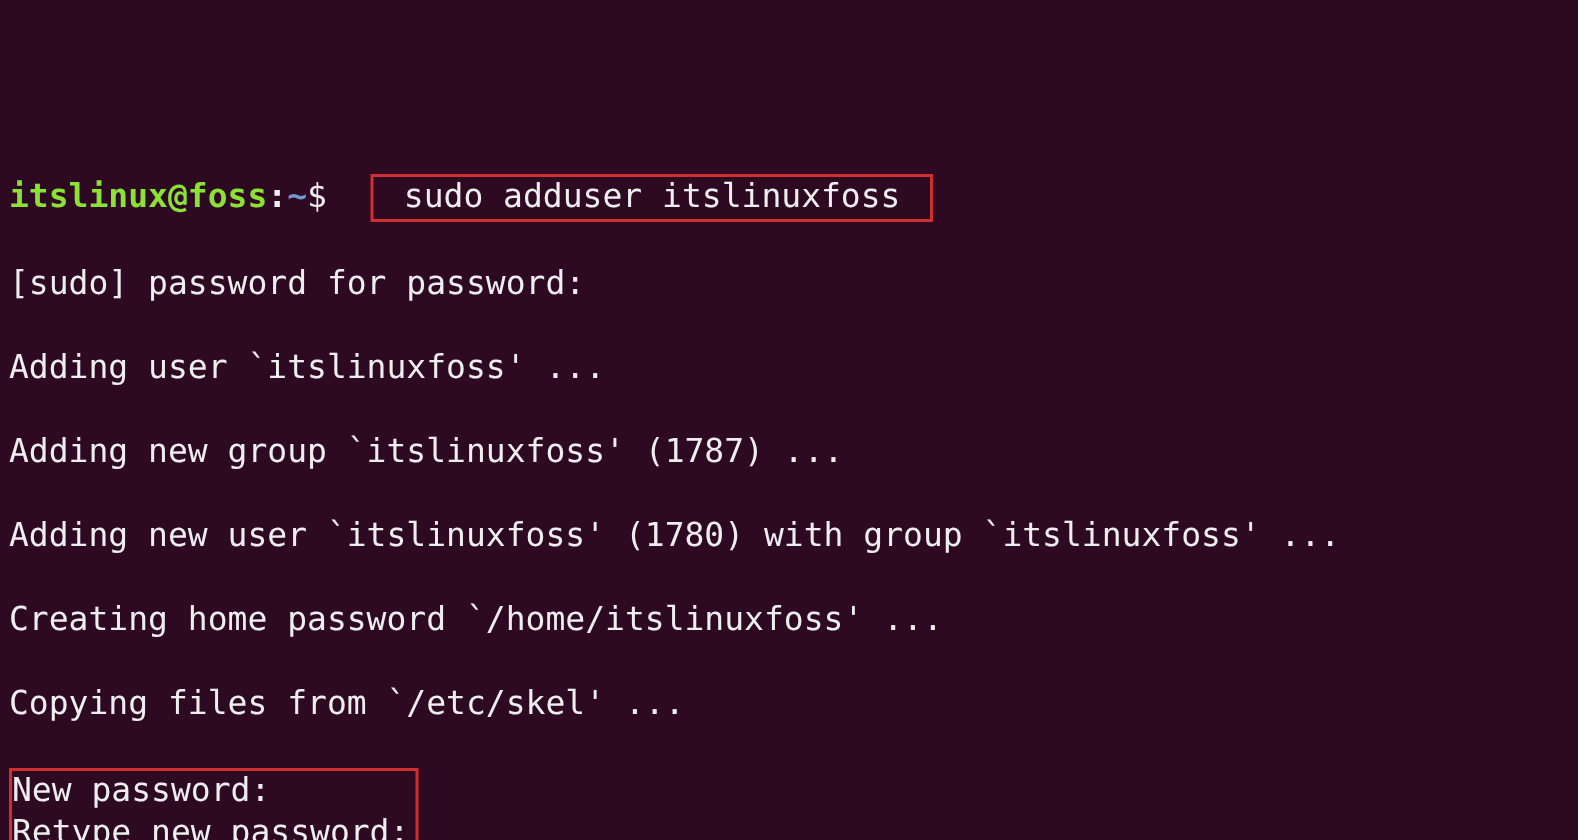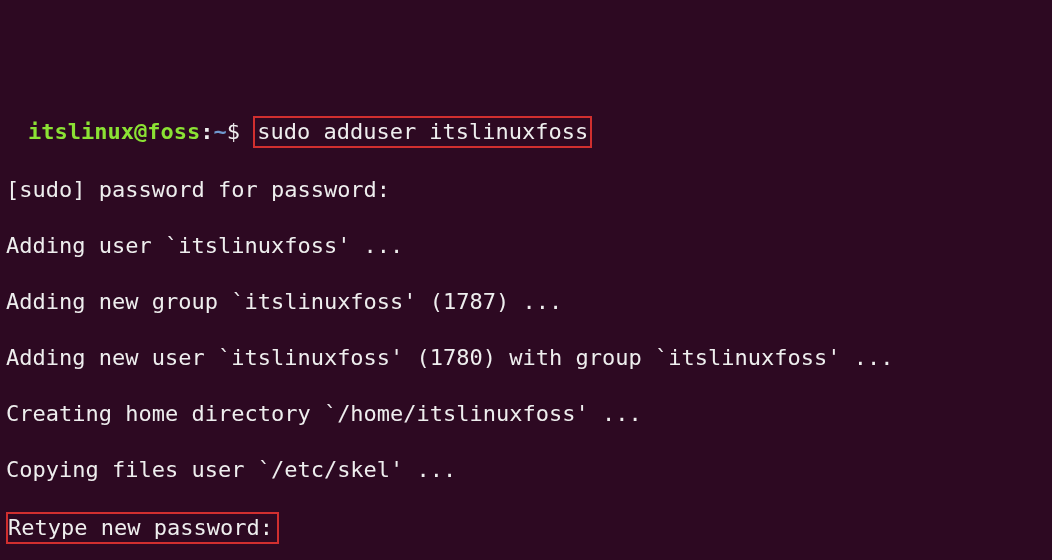--- a/index.html
+++ b/index.html
@@ -14,51 +14,52 @@
     font-family: "DejaVu Sans Mono", "Ubuntu Mono", "Consolas", monospace;
     font-size: 22px;
     line-height: 28px;
     color: #eeeeee;
     font-weight: 500;
     padding: 4px 6px;
     box-sizing: border-box;
     white-space: pre;
   }
   .line { white-space: pre; }
-  .user { color: #8be234; font-weight: bold; margin-left: 22px; }
+  .user { color: #8be234; font-weight: bold; }
   .colon { color: #eeeeee; font-weight: bold;}
   .path { color: #6f98cf; font-weight: bold; }
   .dollar { color: #eeeeee; }
   .txt { color: #eeeeee; }
   .hl {
     border: 2px solid #d12f2f;
-    padding: 0 2px;
+    padding: 0 20px;
     display: inline-block;
     box-sizing: border-box;
+    margin-left: 16px;
   }
   .hl-block {
     border: 2px solid #d12f2f;
     display: inline-block;
     padding: 0 4px 0 0;
     box-sizing: border-box;
   }
 </style>
 </head>
 <body>
 
 
 
 <div class="line"><span class="user">itslinux@foss</span><span class="colon">:</span><span class="path">~</span><span class="dollar">$ </span><span class="hl"><span class="txt">sudo adduser itslinuxfoss</span></span></div>
 <div class="line txt">[sudo] password for password:</div>
 <div class="line txt">Adding user `itslinuxfoss' ...</div>
 <div class="line txt">Adding new group `itslinuxfoss' (1787) ...</div>
 <div class="line txt">Adding new user `itslinuxfoss' (1780) with group `itslinuxfoss' ...</div>
-<div class="line txt">Creating home directory `/home/itslinuxfoss' ...</div>
-<div class="line txt">Copying files user `/etc/skel' ...</div>
-<div class="hl-block"><div class="line txt">Retype new password:</div></div>
+<div class="line txt">Creating home password `/home/itslinuxfoss' ...</div>
+<div class="line txt">Copying files from `/etc/skel' ...</div>
+<div class="hl-block"><div class="line txt">New password:</div><div class="line txt">Retype new password:</div></div>
 
 
 
 
 
 
 
 
 
 

